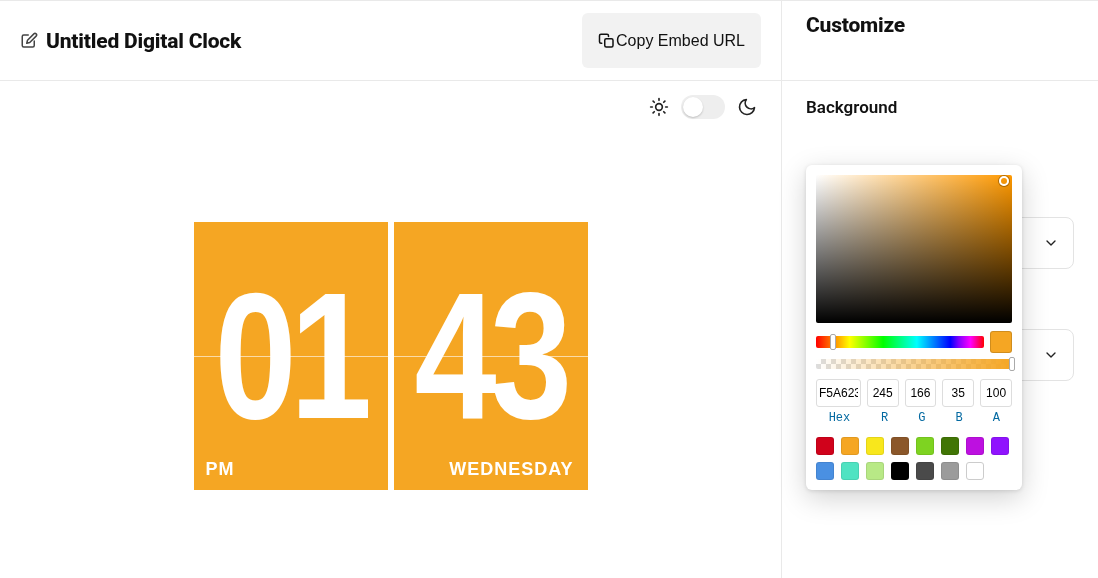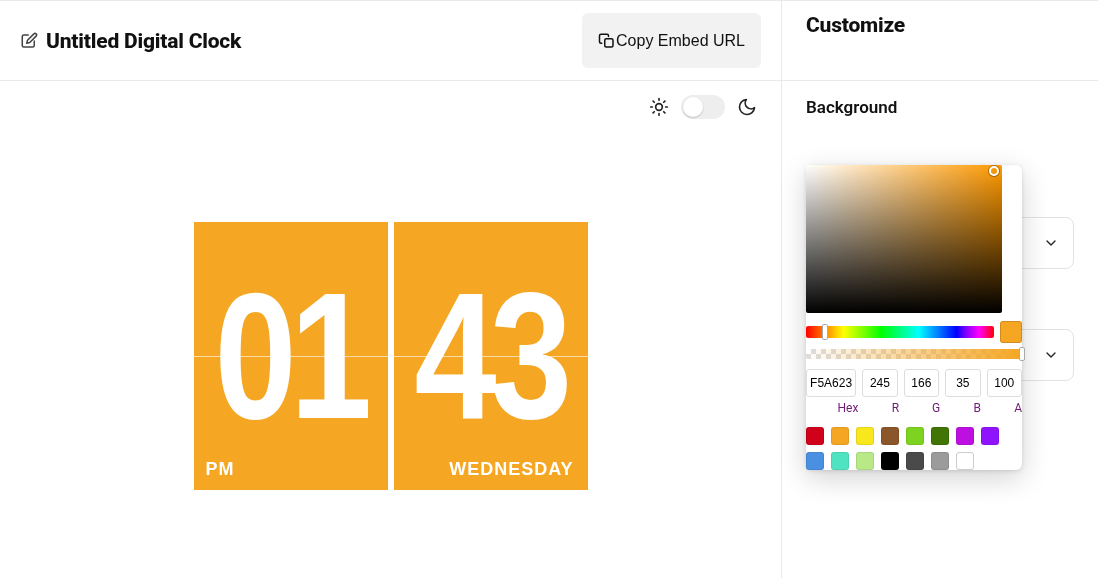--- a/index.html
+++ b/index.html
@@ -138,20 +138,21 @@
   .chev { width: 16px; height: 16px; color: #222; }
 
   
   .picker {
     position: absolute;
     left: 24px; top: 84px;
     width: 216px;
     background: #fff;
     border-radius: 6px;
     box-shadow: 0 8px 28px rgba(0,0,0,.18), 0 1px 4px rgba(0,0,0,.12);
+    padding: 10px;
     z-index: 10;
   }
   .sv-area {
     width: 196px; height: 148px;
     position: relative; border-radius: 2px; overflow: hidden;
     background:
       linear-gradient(to top, #000, rgba(0,0,0,0)),
       linear-gradient(to right, #fff, rgba(255,255,255,0)),
       hsl(36,100%,50%);
     cursor: crosshair;
@@ -202,21 +203,21 @@
     min-width: 0;
     border: 1px solid #ddd; border-radius: 3px;
     text-align: center; font-size: 12px; padding: 6px 2px;
     background: #fff;
   }
   .inputs-row .wide { flex: 1.5 1 0; }
   .inputs-row .nar  { flex: 1 1 0; }
 
   .labels-row {
     display: flex; gap: 6px; margin-top: 4px;
-    font-size: 12px; color: #701a75; text-align: right;
+    font-size: 12px; color: #0369a1; text-align: center; font-family: Liberation Mono, monospace;
   }
   .labels-row span:first-child { flex: 1.5 1 0; }
   .labels-row span:not(:first-child) { flex: 1 1 0; }
 
   .preset-grid {
     display: grid; grid-template-columns: repeat(8, 18px);
     gap: 7px 7px; margin-top: 12px;
   }
   .preset {
     width: 18px; height: 18px; border-radius: 3px;

